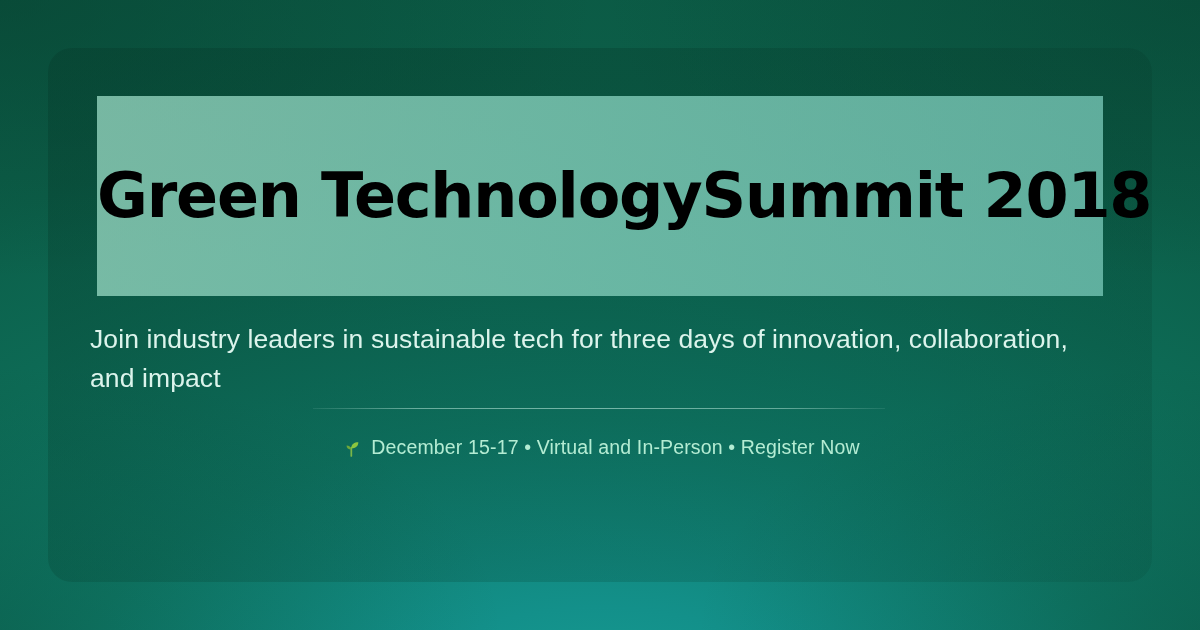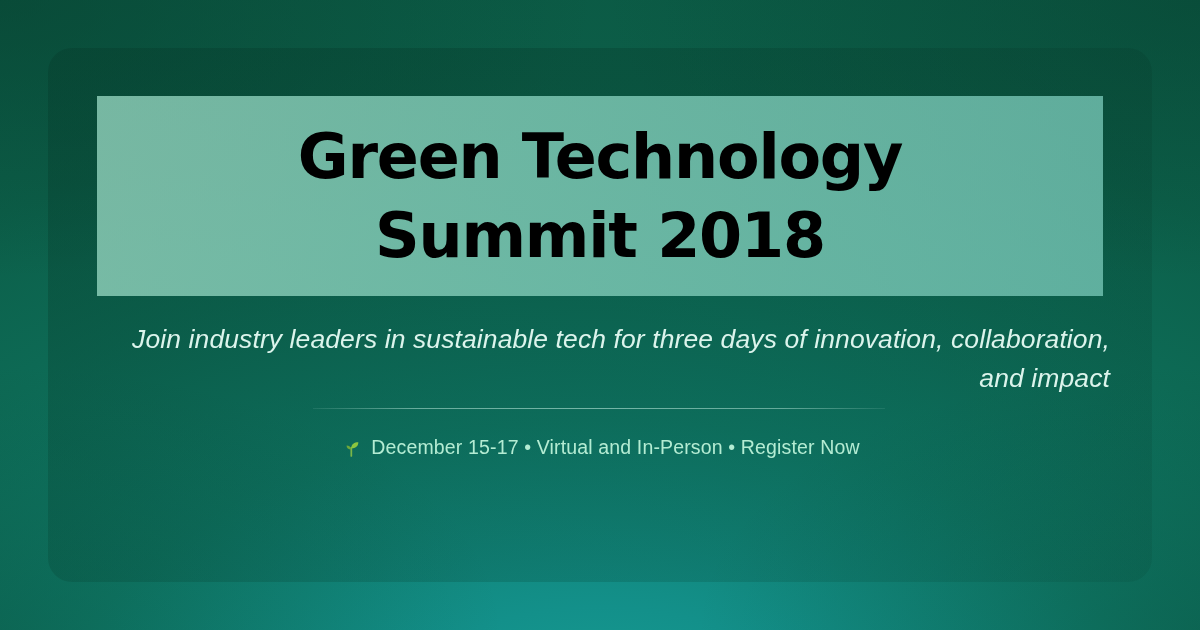--- a/index.html
+++ b/index.html
@@ -37,49 +37,48 @@
   }
 
   .title-band{
     position:absolute;
     left:49px;            
     top:48px;             
     width:1006px;         
     height:200px;         
     background:linear-gradient(100deg, rgba(150,214,192,0.78) 0%, rgba(132,206,186,0.80) 42%, rgba(116,196,180,0.80) 100%);
     display:flex;
-    flex-direction:column;
+    flex-direction:row;
     align-items:center;
-    justify-content:center;
+    justify-content:space-between;
   }
   .title-line{
     color:#000000;
     font-family:"DejaVu Sans", sans-serif;
     font-weight:700;
     font-size:62px;
     line-height:1.28;
     letter-spacing:-1.2px;
     text-align:center;
     white-space:nowrap;
   }
 
   .subtitle{
     position:absolute;
     left:50%;
     transform:translateX(-50%);
     top:272px;            
     width:1020px;
-    text-align:right;
+    text-align:left;
     color:#dcf4ec;
     font-family:"Liberation Sans", sans-serif;
     font-weight:300;
     font-size:26.5px;
     line-height:1.46;
     letter-spacing:0.1px;
-    font-style:italic;
   }
 
   .divider{
     position:absolute;
     left:265px;           
     top:360px;            
     width:572px;          
     height:1px;
     background:linear-gradient(90deg, rgba(180,228,214,0.10) 0%, rgba(180,228,214,0.55) 18%, rgba(180,228,214,0.62) 50%, rgba(180,228,214,0.52) 82%, rgba(180,228,214,0.10) 100%);
   }

